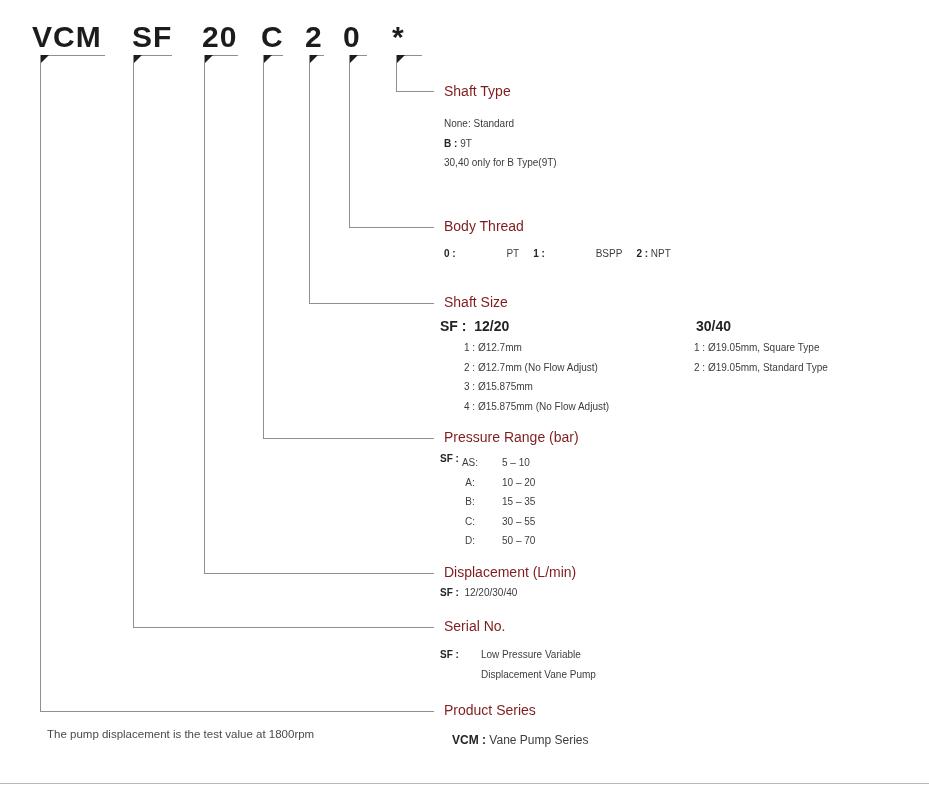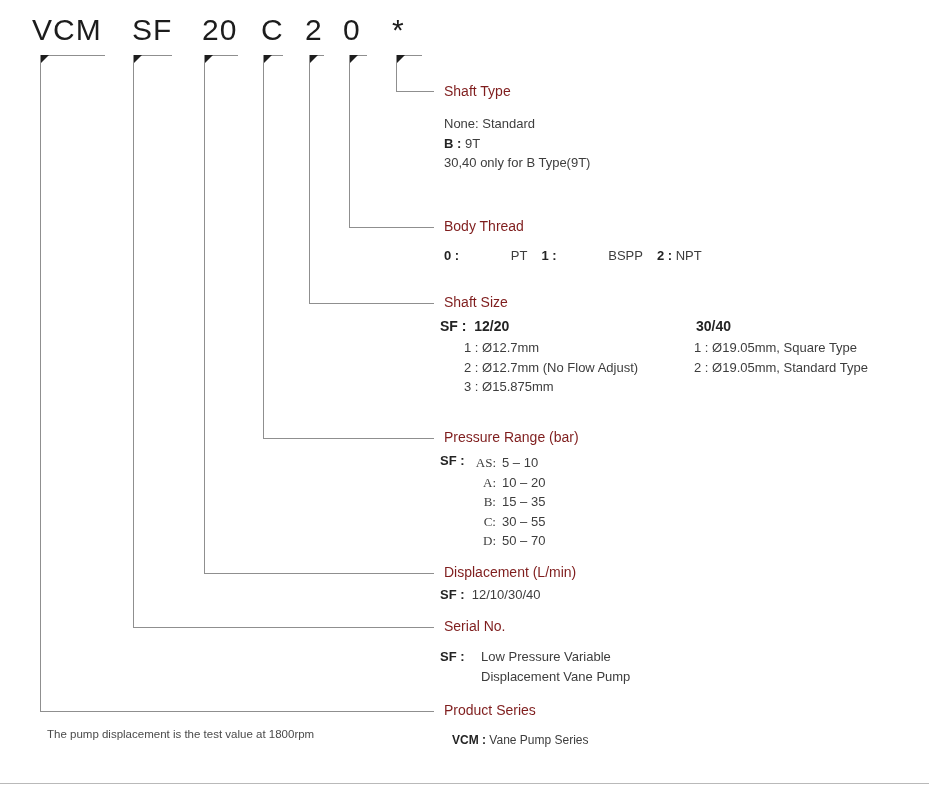--- a/index.html
+++ b/index.html
@@ -2,38 +2,38 @@
 <html><head>
 <meta charset="utf-8">
 <style>
   html,body { margin:0; padding:0; background:#ffffff; }
   .page {
     position:relative; width:929px; height:785px; background:#ffffff;
     font-family:"Liberation Sans", sans-serif; overflow:hidden;
   }
   
   .code-seg {
-    position:absolute; top:15px; font-size:30px; line-height:30px;
-    color:#1c1c1c; letter-spacing:1px; font-weight:400; white-space:nowrap;
+    position:absolute; top:22px; font-size:30px; line-height:30px;
+    color:#1c1c1c; letter-spacing:1px; font-weight:700; white-space:nowrap;
   }
   
   .hline { position:absolute; height:1px; background:#8f8f8f; }
   .vline { position:absolute; width:1px; background:#8f8f8f; }
   .tri   { position:absolute; width:0; height:0;
            border-top:9px solid #1d1d1d; border-right:9px solid transparent; }
   
   .sec-label {
     position:absolute; left:444px; font-size:14px; line-height:15px;
     color:#7f1d1d; white-space:nowrap;
   }
   
-  .txt { position:absolute; font-size:13px; color:#3d3d3d; white-space:nowrap; }
+  .txt { position:absolute; font-size:10px; color:#3d3d3d; white-space:nowrap; }
   .txt b, .b { font-weight:700; color:#242424; }
   .lines { line-height:19.5px; }
-  .pk { display:inline-block; width:52px; text-align:right; margin-right:6px;font-family:Liberation Serif, serif; }
+  .pk { display:inline-block; width:52px; text-align:center; margin-right:6px; }
   .bt-pair { margin-right:14px;padding-left:48px; }
   .bottom-rule { position:absolute; left:0; top:783px; width:929px; height:1px; background:#b9b9b9; }
   .footnote { position:absolute; left:47px; top:728px; font-size:11.5px; color:#4a4a4a; white-space:nowrap; }
 </style>
 </head>
 <body>
 
 <div class="page">
 
   <span class="code-seg" style="left:32px">VCM</span>
@@ -92,20 +92,21 @@
   </div>
 
   <div class="sec-label" style="top:295px">Shaft Size</div>
   <div class="txt" style="left:440px;top:318px;font-size:14px">
     <b>SF :</b>&nbsp; <b>12/20</b>
   </div>
   <div class="txt lines" style="left:464px;top:338px">
     <div>1 : Ø12.7mm</div>
     <div>2 : Ø12.7mm (No Flow Adjust)</div>
     <div>3 : Ø15.875mm</div>
+    <div>4 : Ø15.875mm (No Flow Adjust)</div>
   </div>
   <div class="txt" style="left:696px;top:318px;font-size:14px">
     <b>30/40</b>
   </div>
   <div class="txt lines" style="left:694px;top:338px">
     <div>1 : Ø19.05mm, Square Type</div>
     <div>2 : Ø19.05mm, Standard Type</div>
   </div>
 
   <div class="sec-label" style="top:430px">Pressure Range (bar)</div>
@@ -113,21 +114,21 @@
   <div class="txt lines" style="left:444px;top:453px">
     <div><span class="pk">AS:</span><span>5 – 10</span></div>
     <div><span class="pk">A:</span><span>10 – 20</span></div>
     <div><span class="pk">B:</span><span>15 – 35</span></div>
     <div><span class="pk">C:</span><span>30 – 55</span></div>
     <div><span class="pk">D:</span><span>50 – 70</span></div>
   </div>
 
   <div class="sec-label" style="top:565px">Displacement (L/min)</div>
   <div class="txt" style="left:440px;top:587px">
-    <b>SF :</b>&nbsp; <span>12/10/30/40</span>
+    <b>SF :</b>&nbsp; <span>12/20/30/40</span>
   </div>
 
   <div class="sec-label" style="top:619px">Serial No.</div>
   <div class="txt" style="left:440px;top:649px"><b>SF :</b></div>
   <div class="txt" style="left:481px;top:649px">Low Pressure Variable</div>
   <div class="txt" style="left:481px;top:669px">Displacement Vane Pump</div>
 
   <div class="sec-label" style="top:703px">Product Series</div>
   <div class="txt" style="left:452px;top:733px;font-size:12px">
     <b>VCM :</b> <span>Vane Pump Series</span>

